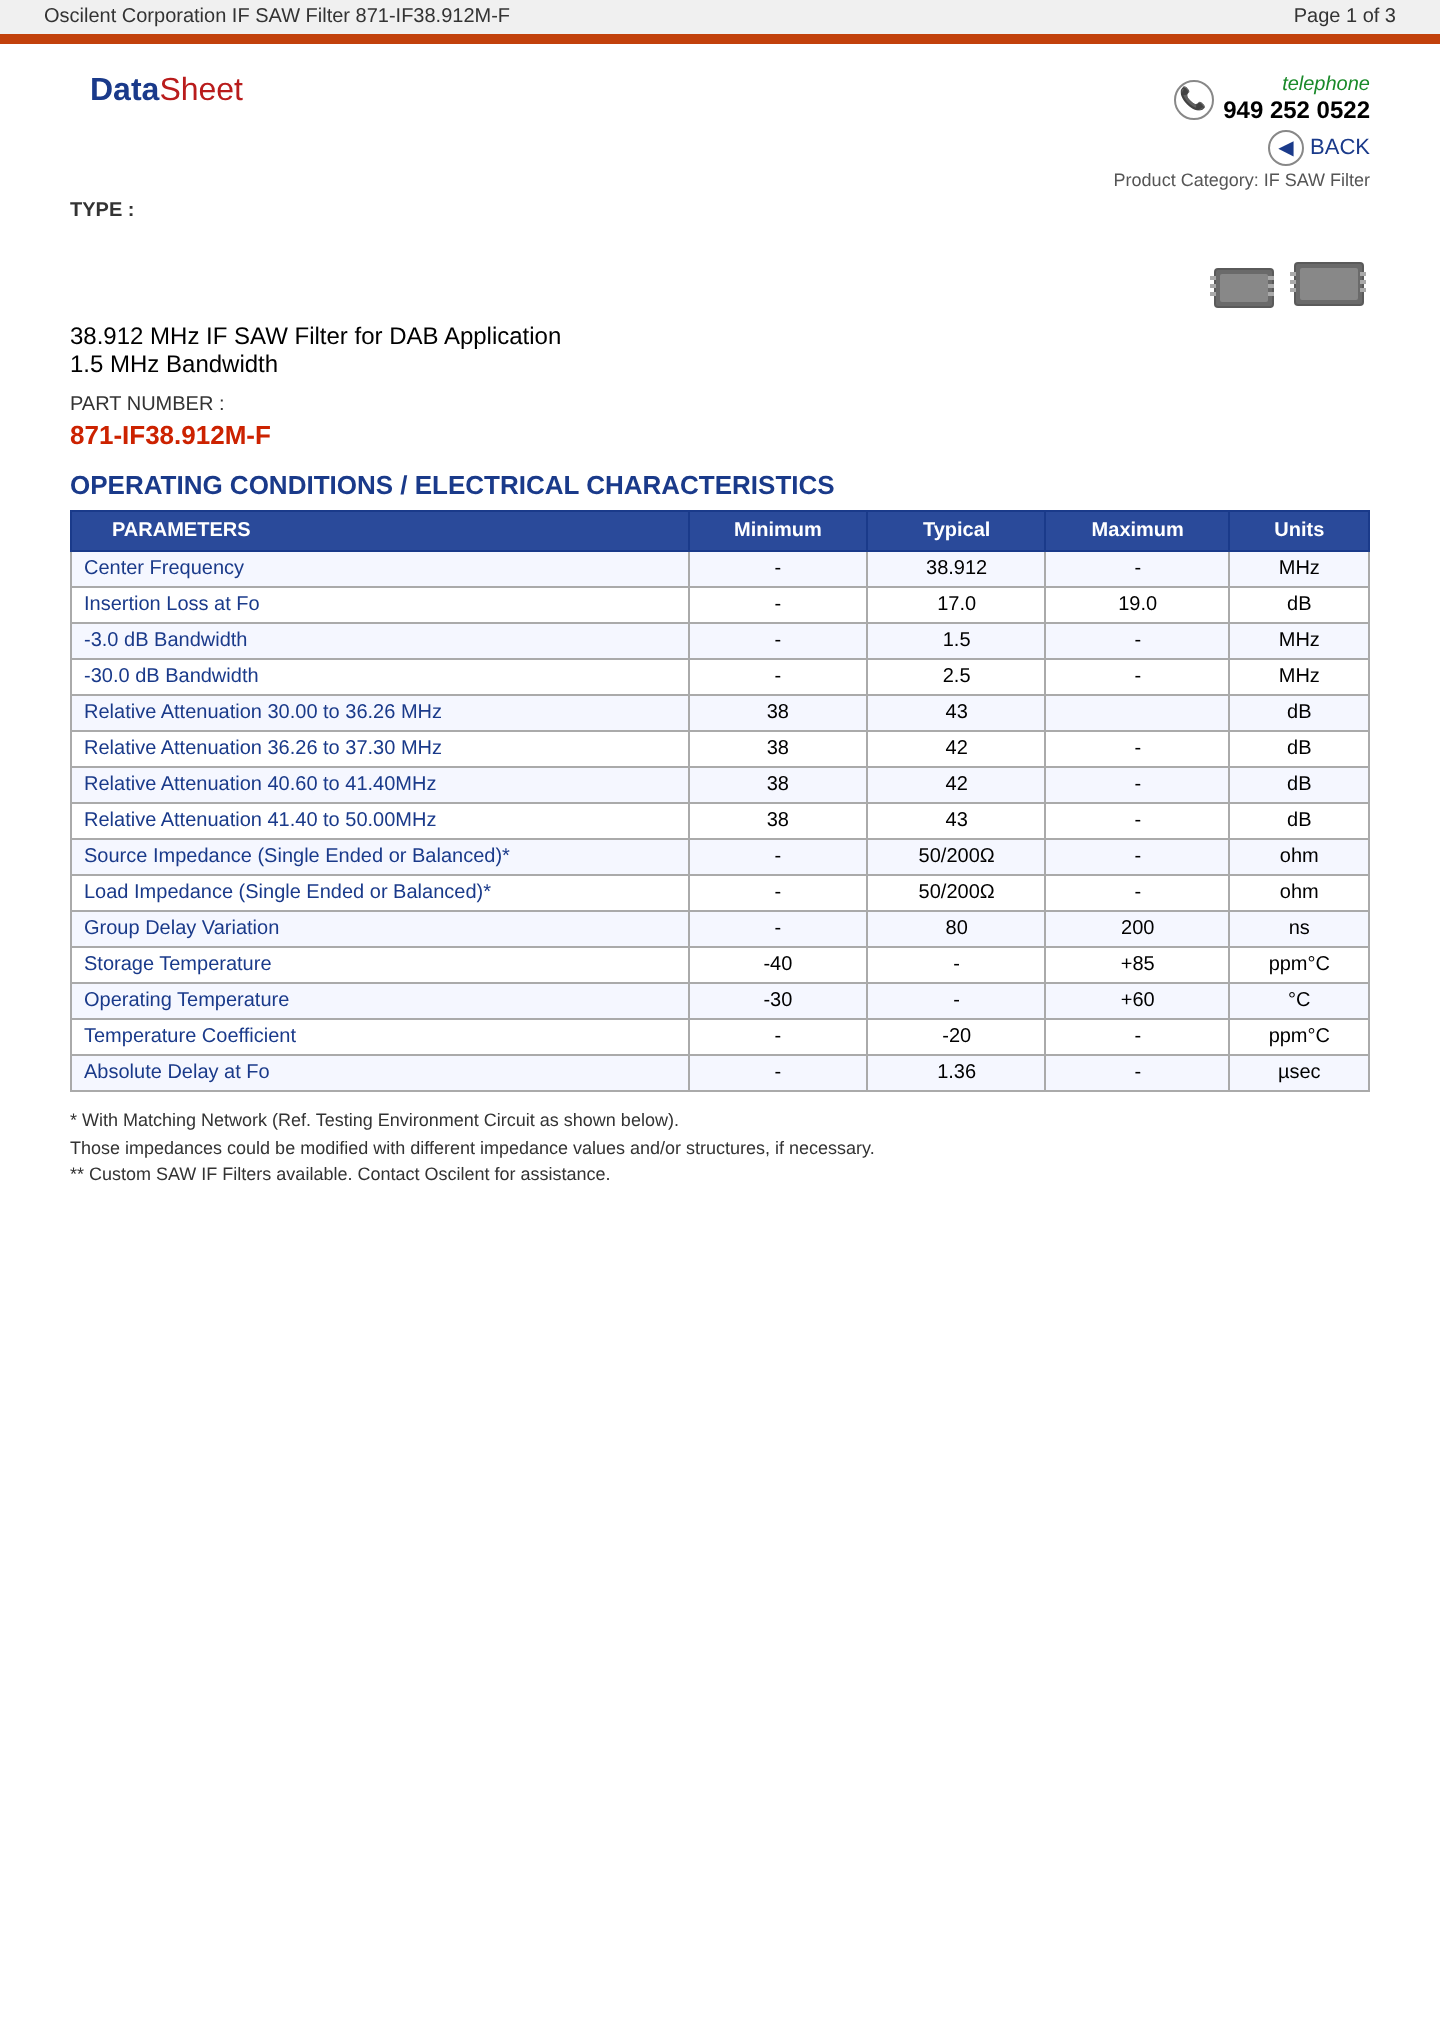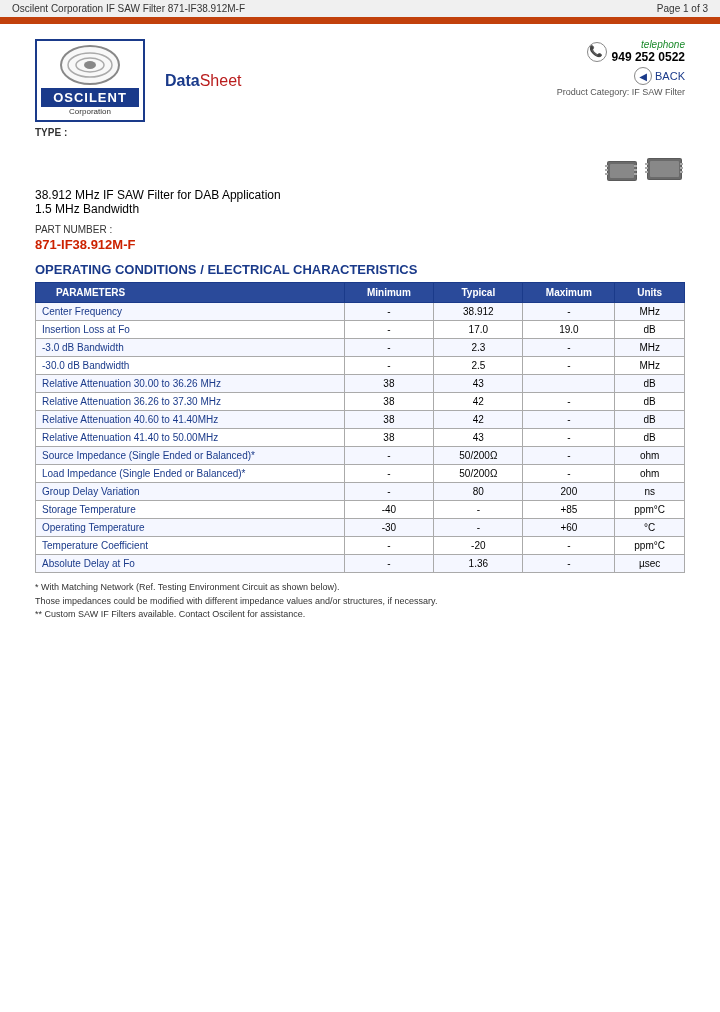--- a/index.html
+++ b/index.html
@@ -9,22 +9,22 @@
       background: #fff;
       color: #000;
       width: 720px;
       min-height: 1012px;
       padding: 0;
     }
 
     
     #page-header {
       background: #f0f0f0;
-      border-bottom: 7px solid #c2410c;
-      padding: 3px 12px;
+      border-bottom: 5px solid #c2410c;
+      padding: 3px 22px;
       display: flex;
       justify-content: space-between;
       font-size: 10px;
       color: #333;
     }
 
     
     #main-content {
       padding: 15px 35px;
     }
@@ -298,31 +298,20 @@
 
 <div id="page-header">
   <span>Oscilent Corporation IF SAW Filter   871-IF38.912M-F</span>
   <span>Page 1 of 3</span>
 </div>
 
 <div id="main-content">
 
   <div id="logo-area">
     <div class="logo-left">
-      <div id="logo-box">
-        <div id="logo-circle">
-          <svg viewBox="0 0 50 30">
-            <ellipse cx="25" cy="15" rx="22" ry="12" fill="none" stroke="#aaa" stroke-width="1.5"></ellipse>
-            <ellipse cx="25" cy="15" rx="14" ry="7" fill="none" stroke="#aaa" stroke-width="1.5"></ellipse>
-            <ellipse cx="25" cy="15" rx="6" ry="4" fill="#888"></ellipse>
-          </svg>
-        </div>
-        <div id="logo-name">OSCILENT</div>
-        <div id="logo-corp">Corporation</div>
-      </div>
       <div id="data-sheet-label">
         <span class="data">Data </span>
         <span class="sheet">Sheet</span>
       </div>
     </div>
     <div id="contact-area">
       <div style="display:flex;align-items:center;justify-content:flex-end;gap:5px;">
         <span id="phone-icon-circle">📞</span>
         <div>
           <div class="telephone-label">telephone</div>
@@ -401,21 +390,21 @@
         <tr>
           <td>Insertion Loss at Fo</td>
           <td>-</td>
           <td>17.0</td>
           <td>19.0</td>
           <td>dB</td>
         </tr>
         <tr>
           <td>-3.0 dB Bandwidth</td>
           <td>-</td>
-          <td>2.3</td>
+          <td>1.5</td>
           <td>-</td>
           <td>MHz</td>
         </tr>
         <tr>
           <td>-30.0 dB Bandwidth</td>
           <td>-</td>
           <td>2.5</td>
           <td>-</td>
           <td>MHz</td>
         </tr>

